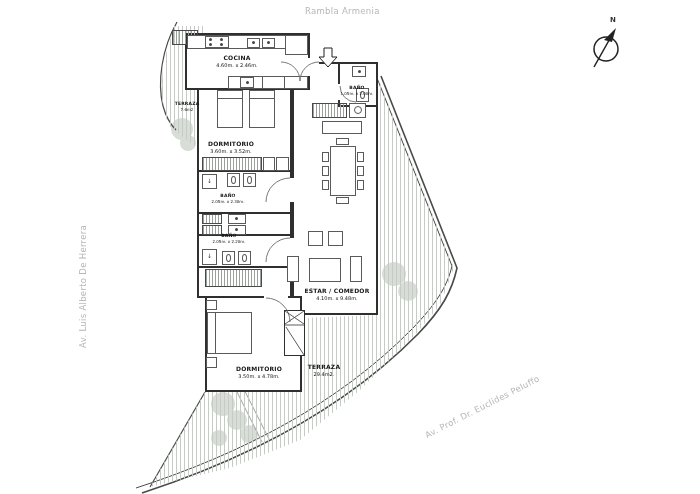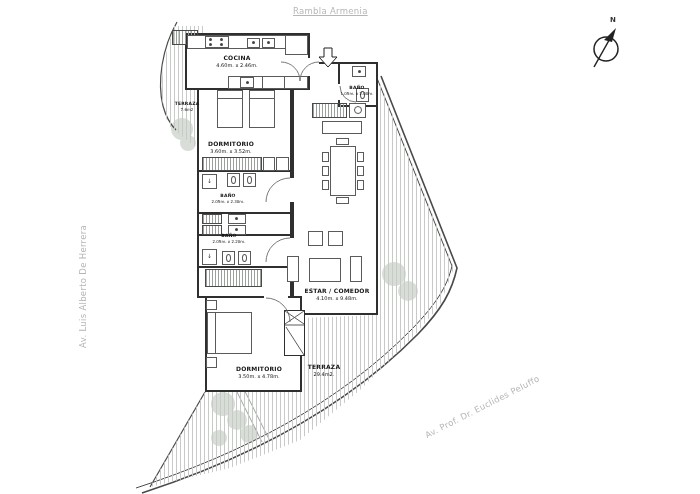--- a/index.html
+++ b/index.html
@@ -218,19 +218,19 @@
   </div>
   <div class="rlbl" style="left:259px;top:365px;">
     <div class="rname">DORMITORIO</div>
     <div class="rdims">3.50m. x 4.78m.</div>
   </div>
   <div class="rlbl" style="left:324px;top:363px;">
     <div class="rname">TERRAZA</div>
     <div class="rdims">29.4m2.</div>
   </div>
 
-  <div class="street" style="left:293px;top:6px;text-decoration:underline;">Rambla Armenia</div>
+  <div class="street" style="left:305px;top:6px;">Rambla Armenia</div>
   <div class="street vert" style="left:78px;top:225px;">Av. Luis Alberto De Herrera</div>
   <div class="street diag" style="left:428px;top:430px;">Av. Prof. Dr. Euclides Peluffo</div>
 
   <div class="nlabel" style="left:610px;top:16px;">N</div>
 
 </div>
 
 </body></html>

